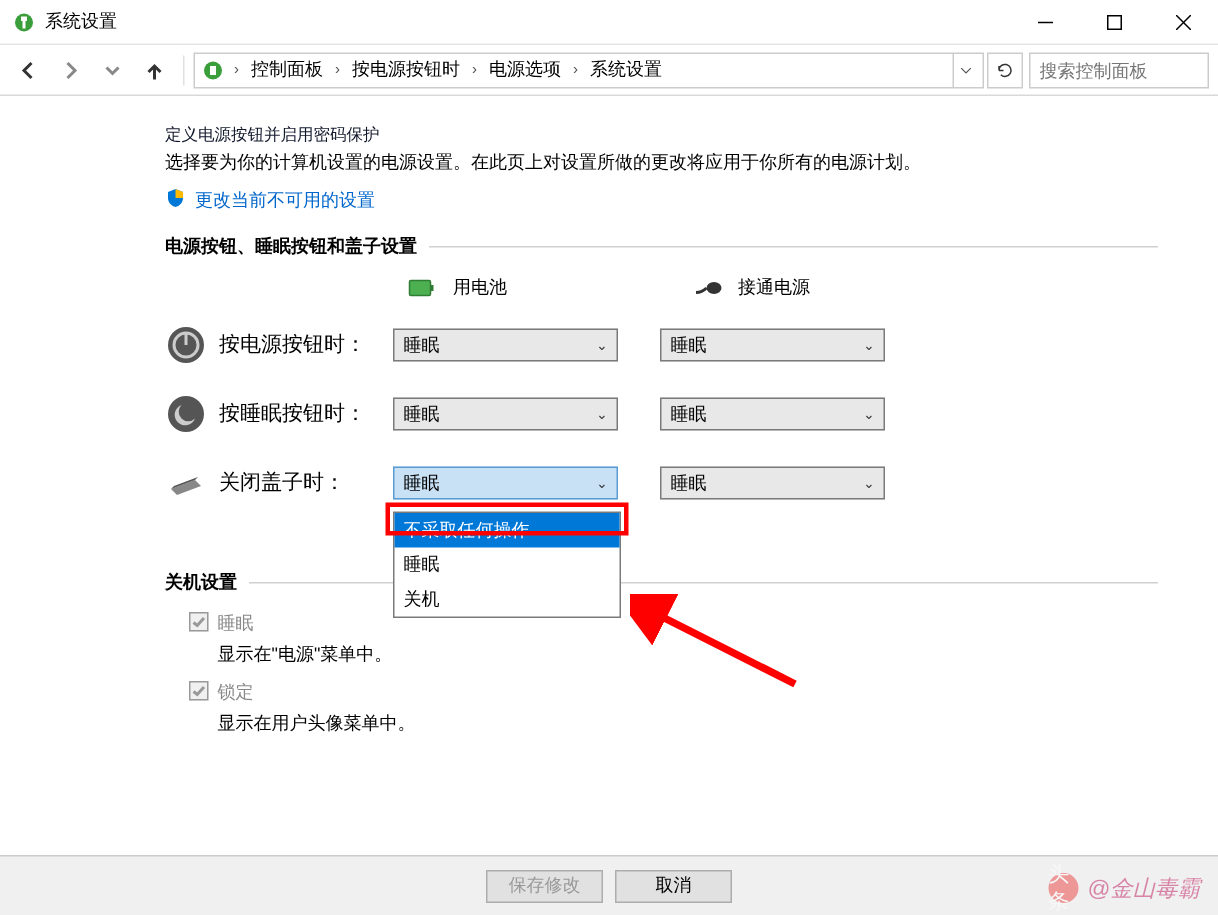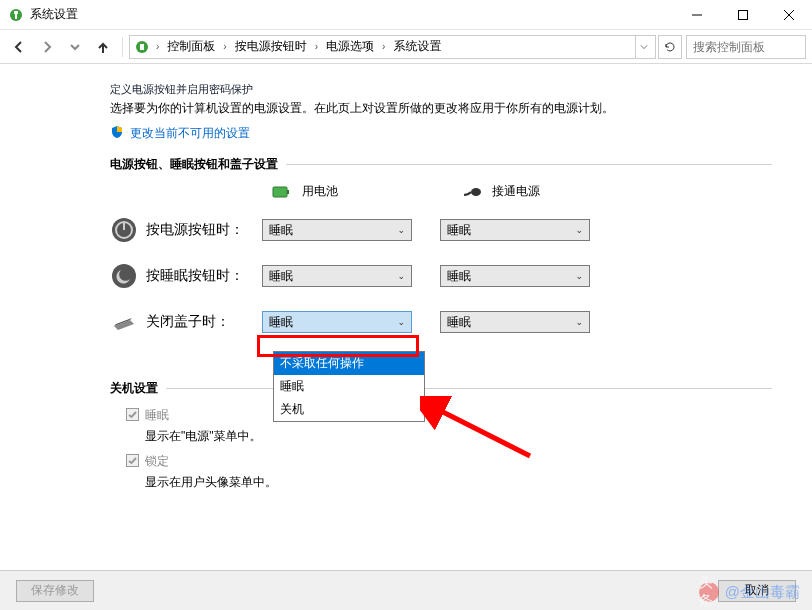--- a/index.html
+++ b/index.html
@@ -44,45 +44,45 @@
 .power-cols { display: flex; margin-left: 160px; margin-bottom: 10px; gap: 30px; }
 .power-col { width: 160px; display: flex; align-items: center; gap: 8px; }
 .battery-icon, .plug-icon { width: 24px; height: 16px; display:flex; align-items:center; justify-content:center;}
 
 .opt-row { display: flex; align-items: center; height: 40px; margin-bottom: 6px; }
 .opt-icon { width: 28px; height: 28px; margin-right: 8px; display:flex; align-items:center; justify-content:center;}
 .opt-label { width: 116px; font-size: 14px; }
 .dropdown { width: 150px; height: 22px; border: 1px solid #7a7a7a; background: #e8e8e8; display: flex; align-items: center; padding: 0 6px; font-size: 12px; margin-right: 28px; position: relative; }
 .dropdown.active { background: #c9e1f5; border-color: #5a9bd4; }
 .dropdown .dd-arrow { margin-left: auto; font-size: 9px; color: #333; }
-.dropdown-list { position: absolute; left: -1px; top: 39px; width: 152px; border: 1px solid #7a7a7a; background: #fff; z-index: 10; margin-left: 11px; }
+.dropdown-list { position: absolute; left: -1px; top: 29px; width: 152px; border: 1px solid #7a7a7a; background: #fff; z-index: 10; }
 .dropdown-list .dd-item { padding: 3px 6px; font-size: 12px; }
 .dropdown-list .dd-item.hover { background: #0078d7; color: #fff; }
 .red-box { position: absolute; left: -6px; top: 23px; width: 162px; height: 22px; border: 3px solid #f00; z-index: 20; pointer-events: none; }
 
 .shutdown-section { margin-top: 38px; }
 .cb-row { display: flex; align-items: flex-start; margin-left: 16px; margin-bottom: 4px; gap: 6px; }
 .checkbox { width: 13px; height: 13px; border: 1px solid #999; background: #f0f0f0; display: flex; align-items: center; justify-content: center; margin-top: 1px; }
 .checkbox svg { width: 9px; height: 9px; stroke: #999; stroke-width: 2; fill: none; }
 .cb-label { font-size: 12px; color: #888; }
 .cb-desc { font-size: 12px; margin-left: 35px; margin-bottom: 8px; color: #000; }
 
 
-.footer { position: absolute; bottom: 0; left: 0; right: 0; height: 40px; border-top: 1px solid #ccc; background: #f0f0f0; display: flex; align-items: center; justify-content: space-between; padding: 0 16px; gap: 8px; }
+.footer { position: absolute; bottom: 0; left: 0; right: 0; height: 40px; border-top: 1px solid #ccc; background: #f0f0f0; display: flex; align-items: center; justify-content: center; padding: 0 16px; gap: 8px; }
 .footer .btn { min-width: 78px; height: 22px; border: 1px solid #adadad; background: #e1e1e1; font-size: 12px; display: flex; align-items: center; justify-content: center; }
 .footer .btn.disabled { color: #999; }
 
 
 .arrow-annot { position: absolute; left: 420px; top: 332px; pointer-events: none; z-index: 30; }
 .arrow-annot svg { width: 120px; height: 70px; }
 
 
 .watermark { position: absolute; right: 12px; bottom: 8px; display: flex; align-items: center; gap: 6px; opacity: 0.5; z-index: 50; }
 .wm-logo { width: 20px; height: 20px; border-radius: 50%; background: #ec4141; display: flex; align-items: center; justify-content: center; color: #fff; font-size: 14px; }
-.wm-text { font-size: 15px; color: #3b82f6; }
+.wm-text { font-size: 15px; color: #be185d; font-style: italic; }
 </style>
 </head>
 <body>
 
 <div class="titlebar">
   <span class="ti-icon">
     <svg viewBox="0 0 16 16">
         <circle cx="8" cy="8" r="6" fill="#3a9e3a"></circle>
         <rect x="6" y="4" width="4" height="3" fill="#fff"></rect>
         <rect x="7" y="7" width="2" height="5" fill="#fff"></rect>

